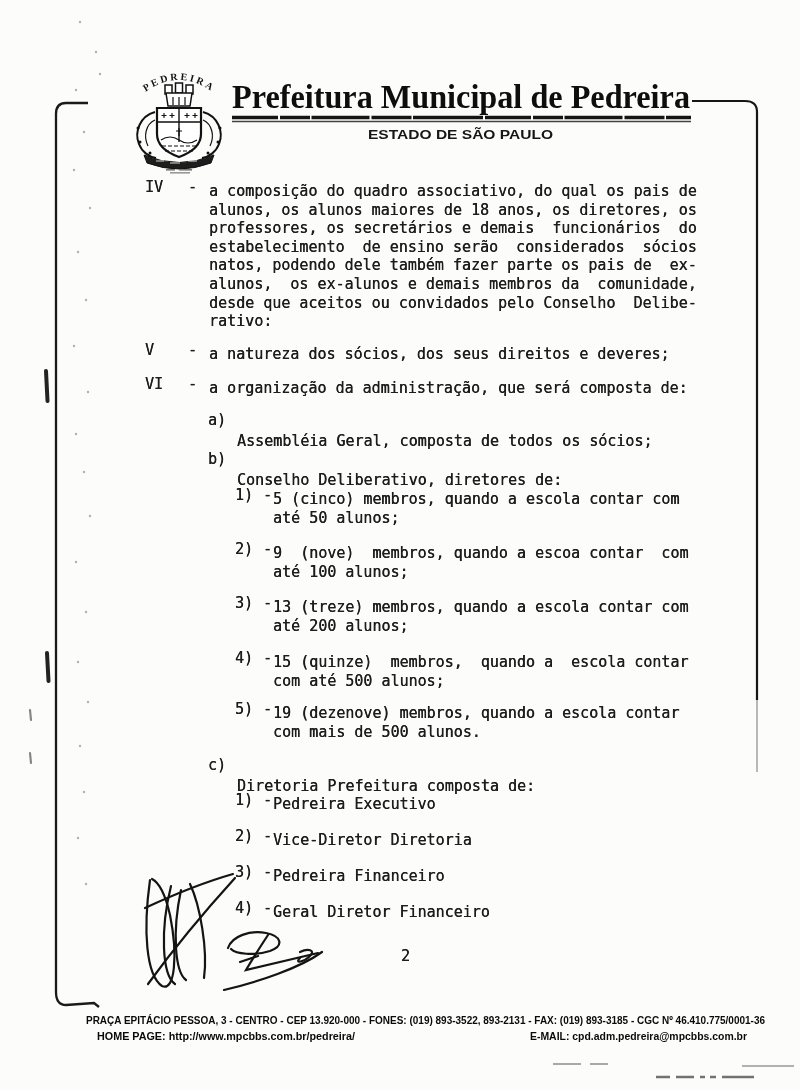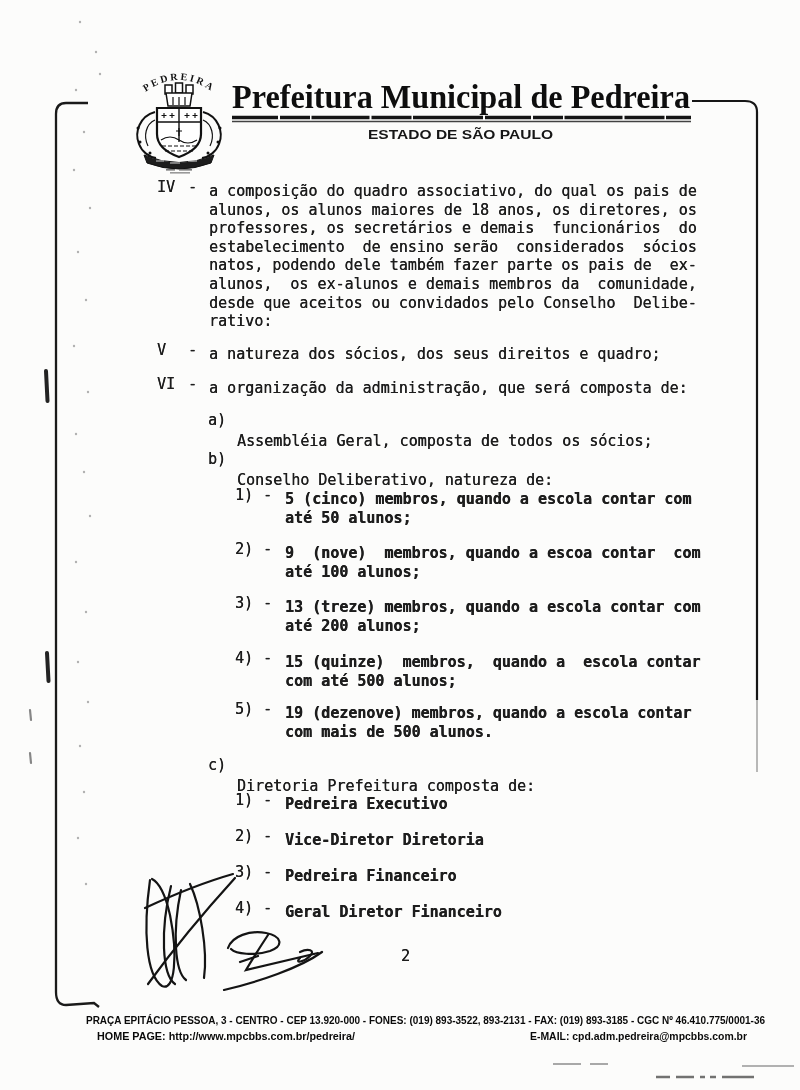--- a/index.html
+++ b/index.html
@@ -5,32 +5,32 @@
   html,body{margin:0;padding:0;background:#e8e8e8;}
   .page{
     position:relative;width:800px;height:1090px;background:#fcfcfb;
     overflow:hidden;font-family:"DejaVu Sans Mono",monospace;
   }
   .mono{font-family:"DejaVu Sans Mono",monospace;font-size:15px;line-height:18.6px;color:#1d1d1d;text-shadow:0.3px 0 0 currentColor;}
   pre{margin:4px;font:inherit;white-space:pre;}
   .abs{position:absolute;}
   
   .roman-item{position:absolute;left:145px;}
-  .roman-item .rlab{position:absolute;left:12px;top:0;}
+  .roman-item .rlab{position:absolute;left:0;top:0;}
   .roman-item .rdash{position:absolute;left:43px;top:0;}
   .roman-item .rtext{position:absolute;left:60px;top:0;}
   
   .letter-item{position:absolute;left:208px;}
   .letter-item .llab{position:absolute;left:0;top:0;}
   .letter-item .ltext{position:absolute;left:25px;top:17px;}
   
   .num-item{position:absolute;left:235px;}
   .num-item .nlab{position:absolute;left:0;top:0;}
   .num-item .ndash{position:absolute;left:28px;top:0;}
-  .num-item .ntext{position:absolute;left:46px;top:0;font-weight:bold;}
+  .num-item .ntext{position:absolute;left:34px;top:0;}
   .pageno{position:absolute;left:401px;top:947px;}
   svg{display:block;}
   .overlay{position:absolute;left:0;top:0;pointer-events:none;}
 </style>
 </head>
 <body>
 
 <div class="page">
 
   <svg class="abs" style="left:126px;top:62px;" width="106" height="112" viewBox="0 0 106 112">
@@ -91,35 +91,35 @@
 professores, os secretários e demais  funcionários  do
 estabelecimento  de ensino serão  considerados  sócios
 natos, podendo dele também fazer parte os pais de  ex-
 alunos,  os ex-alunos e demais membros da  comunidade,
 desde que aceitos ou convidados pelo Conselho  Delibe-
 rativo:</pre>
   </div>
   <div class="roman-item mono" style="top:341px">
     <span class="rlab">V</span>
     <span class="rdash">-</span>
-    <pre class="rtext">a natureza dos sócios, dos seus direitos e quadro;</pre>
+    <pre class="rtext">a natureza dos sócios, dos seus direitos e deveres;</pre>
   </div>
   <div class="roman-item mono" style="top:375px">
     <span class="rlab">VI</span>
     <span class="rdash">-</span>
     <pre class="rtext">a organização da administração, que será composta de:</pre>
   </div>
 
   <div class="letter-item mono" style="top:411px">
     <span class="llab">a)</span>
     <pre class="ltext">Assembléia Geral, composta de todos os sócios;</pre>
   </div>
   <div class="letter-item mono" style="top:450px">
     <span class="llab">b)</span>
-    <pre class="ltext">Conselho Deliberativo, natureza de:</pre>
+    <pre class="ltext">Conselho Deliberativo, diretores de:</pre>
   </div>
 
   <div class="num-item mono" style="top:486px">
     <span class="nlab">1)</span>
     <span class="ndash">-</span>
     <pre class="ntext">5 (cinco) membros, quando a escola contar com
 até 50 alunos;</pre>
   </div>
   <div class="num-item mono" style="top:540px">
     <span class="nlab">2)</span>

